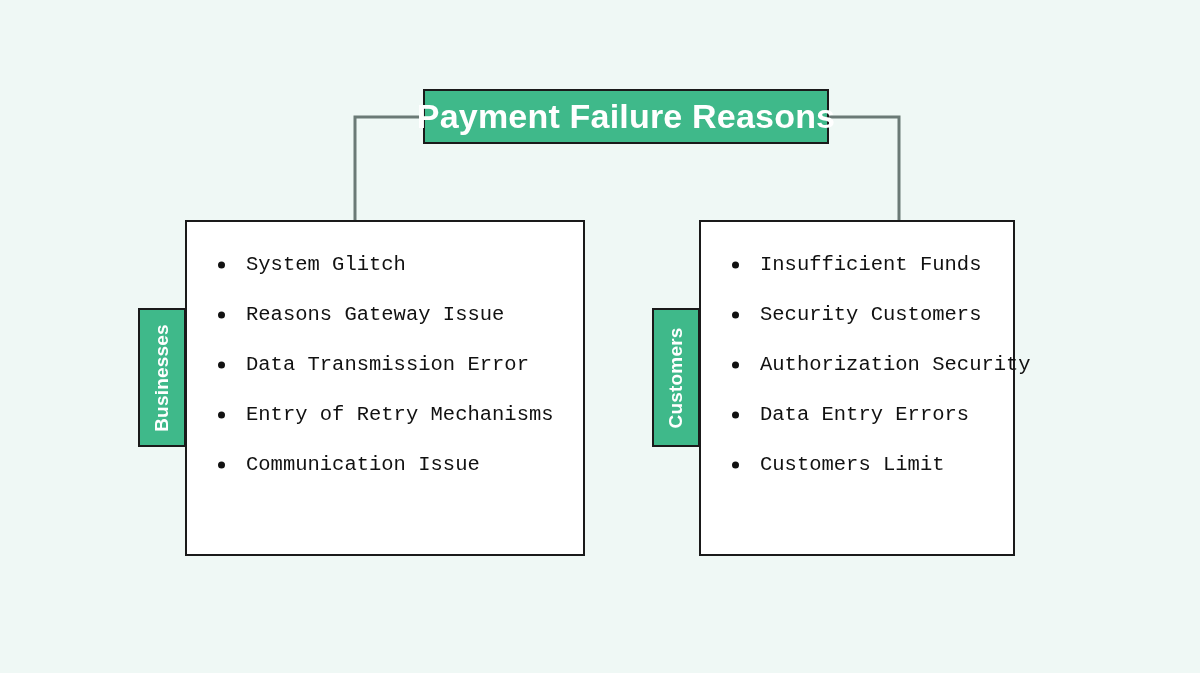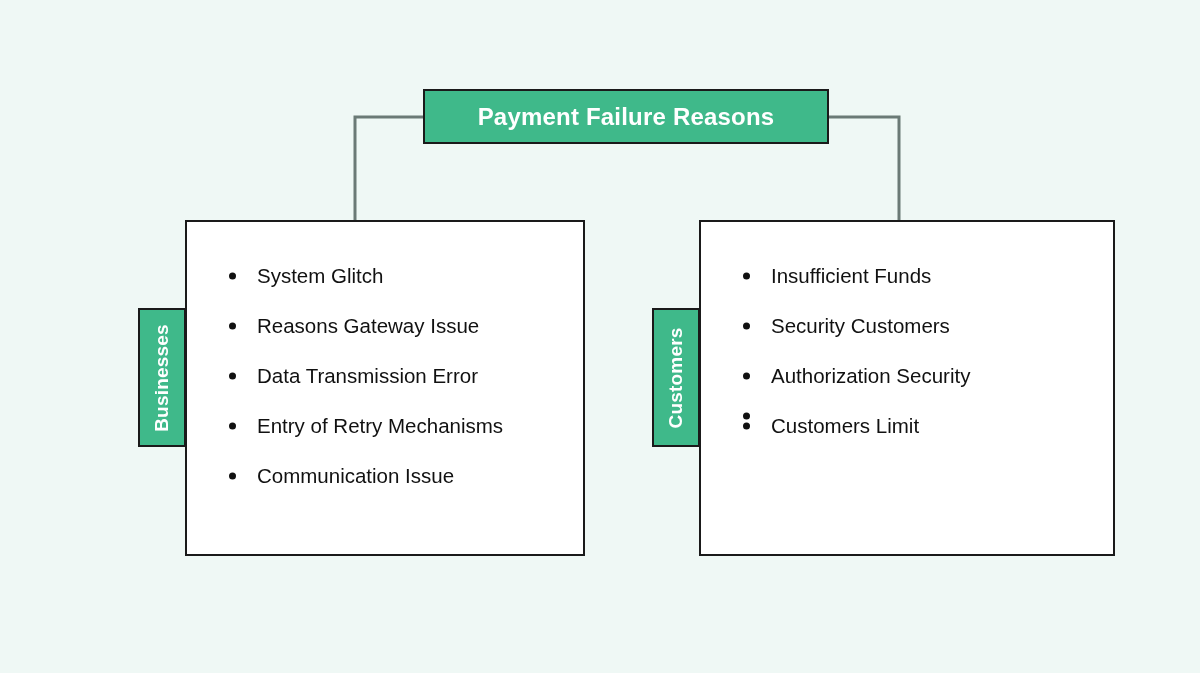--- a/index.html
+++ b/index.html
@@ -37,21 +37,21 @@
     height: 55px;
     background: #3fb98a;
     border: 2px solid #1a1a1a;
     box-sizing: border-box;
     display: flex;
     align-items: center;
     justify-content: center;
   }
   .root-node .root-title {
     color: #ffffff;
-    font-size: 24px;
+    font-size: 34px;
     font-weight: bold;
     letter-spacing: 0.2px;
     white-space: nowrap;
   }
 
   
   .cat-tab {
     position: absolute;
     top: 308px;
     width: 48px;
@@ -80,26 +80,27 @@
     position: absolute;
     top: 220px;
     height: 336px;
     background: #ffffff;
     border: 2px solid #1a1a1a;
     box-sizing: border-box;
     z-index: 2;
     padding: 28px 18px 0 26px;
   }
   #box-businesses { left: 185px;  width: 400px; }
-  #box-customers  { left: 699px;  width: 416px; }
+  #box-customers  { left: 699px;  width: 316px; }
 
   .item-list {
     list-style: none;
-    margin: 16px;
+    margin: 5px;
     padding: 0;
+    font-family: Liberation Mono, monospace;
   }
   .item-list li {
     position: relative;
     color: #111111;
     font-size: 20.5px;
     line-height: 1;
     padding-left: 28px;
     margin-bottom: 29.5px;
     white-space: nowrap;
   }
@@ -173,20 +174,21 @@
       <li>
         <span class="bullet"></span>
         <span>Security Customers</span>
       </li>
       <li>
         <span class="bullet"></span>
         <span>Authorization Security</span>
       </li>
       <li>
         <span class="bullet"></span>
+        <span>Data Entry Errors</span>
       </li>
       <li>
         <span class="bullet"></span>
         <span>Customers Limit</span>
       </li>
     </ul>
   </div>
 
 </div>
 

